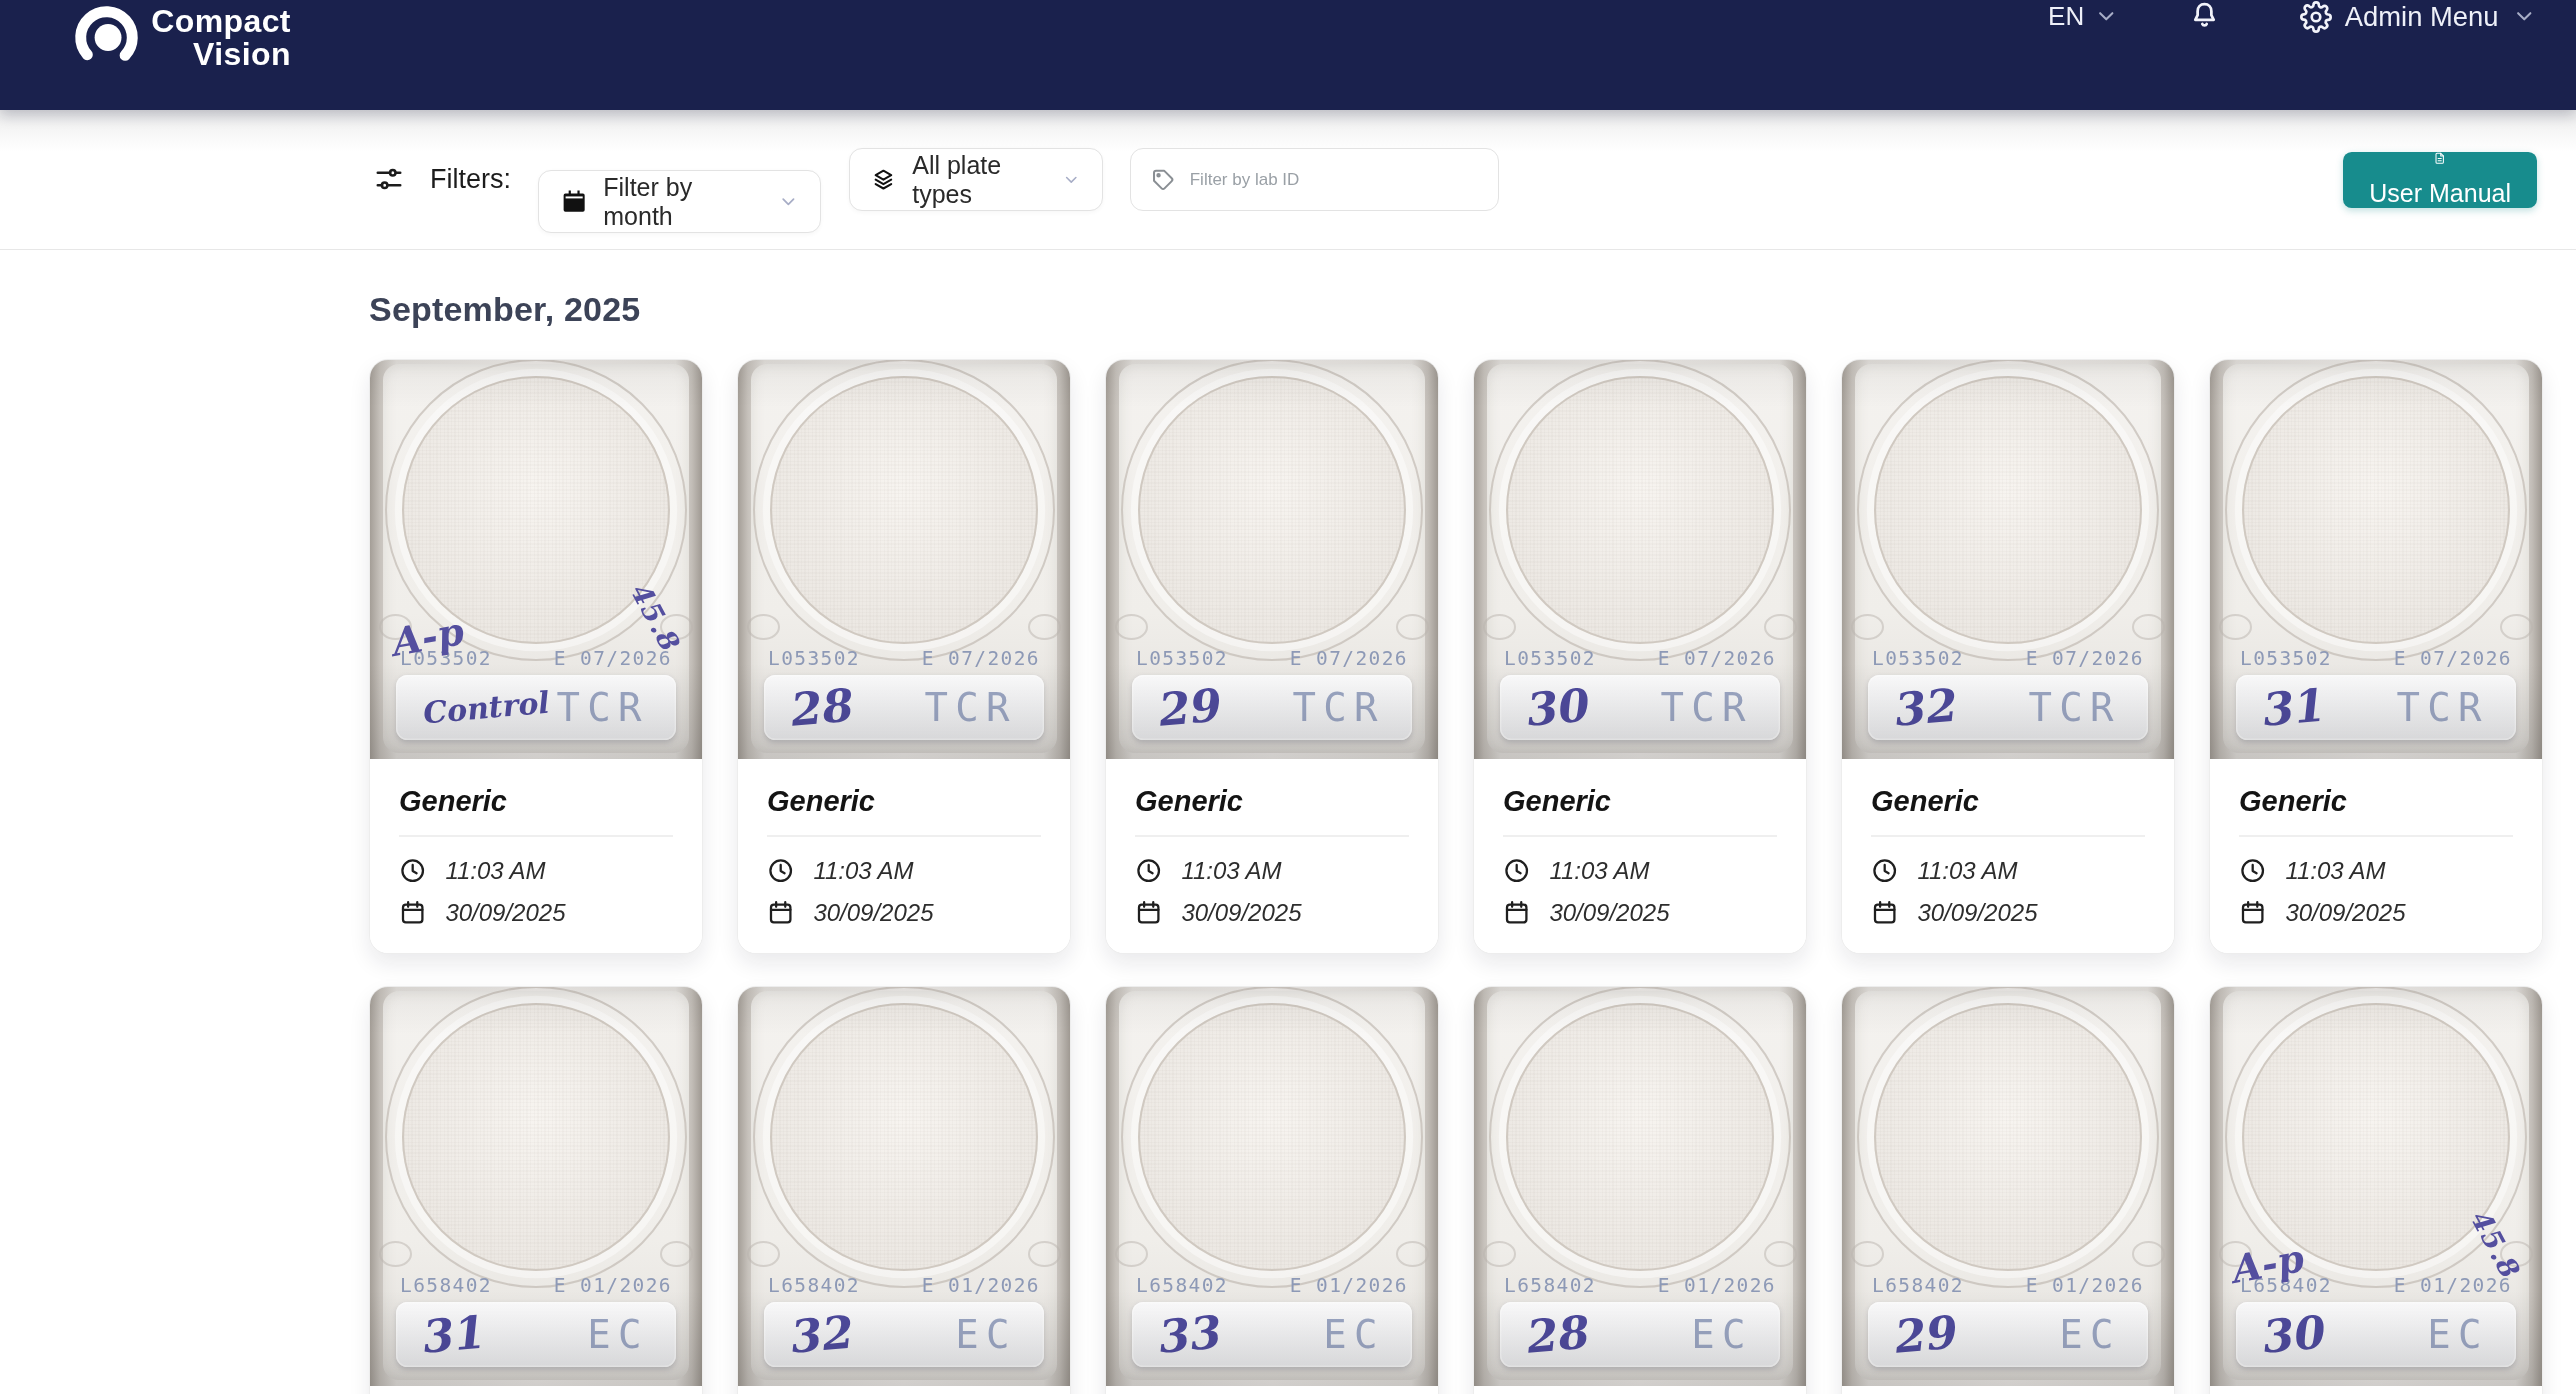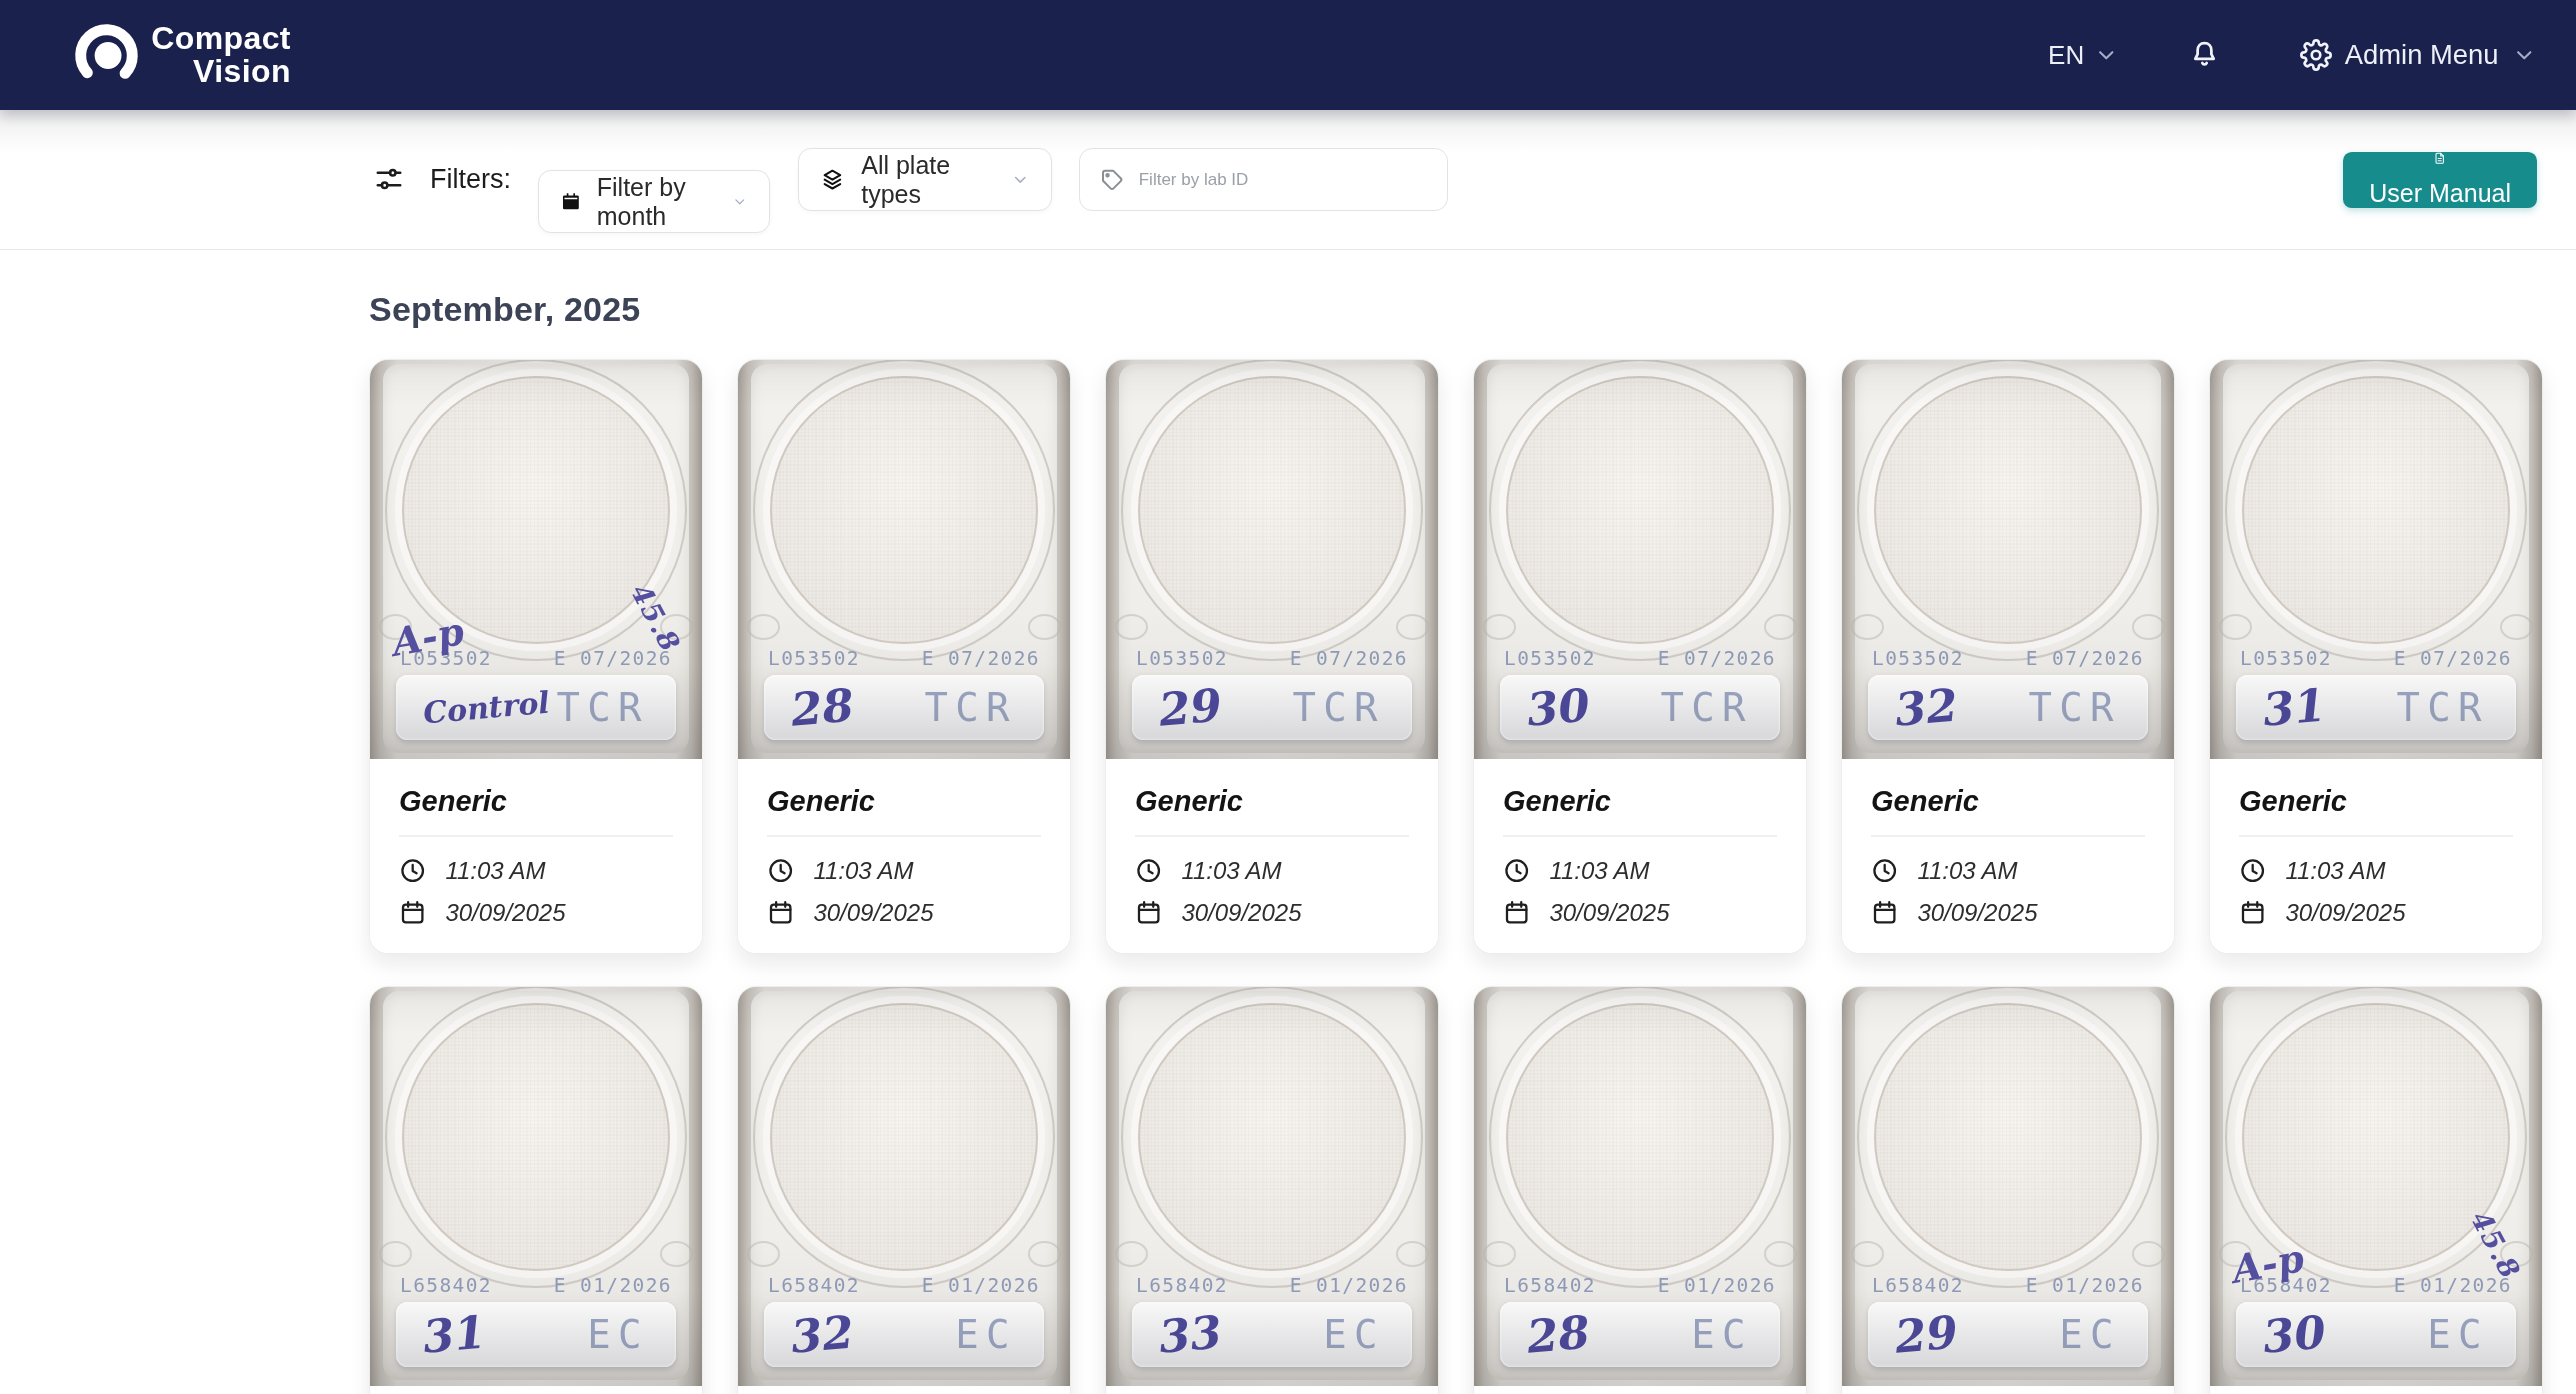--- a/index.html
+++ b/index.html
@@ -1,20 +1,20 @@
 <!DOCTYPE html>
 <html style="--navy: #1a214d; --teal: #178c8d;font-size:11.5px"><head>
 <meta charset="utf-8">
 <style>
   * { margin:0; padding:0; box-sizing:border-box; }
   html,body { width:2576px; height:1394px; overflow:hidden; background:#fff;
               font-family:"Liberation Sans", sans-serif; }
 
   
-  .header { height:110px; background:var(--navy,#1a214d); display:flex; align-items:center;
+  .header { height:110px; background:var(--navy,#1a214d); display:flex; align-items:flex-start;
             padding:0 40px 0 69px; position:relative; box-shadow:0 5.8px 13px rgba(15,20,50,.22); }
   .logo { display:flex; align-items:center; gap:7.2px; }
   .logo-mark { width:75px; height:75px; }
   .brand { color:#fff; font-weight:700; font-size:32px; line-height:1.02; letter-spacing:0.4px; }
   .brand .l2 { text-align:right; }
   .header-right { margin-left:auto; display:flex; align-items:center; color:#eef0f8; }
   .lang { display:flex; align-items:center; gap:10px; font-size:26px; margin-right:69px; cursor:pointer; }
   .chev { width:24.5px; height:24.5px; stroke:#a7adc6; }
   .bell { width:33px; height:33px; stroke:#f2f3fa; margin-right:79px; cursor:pointer; }
   .admin { display:flex; align-items:center; gap:13px; font-size:27.4px; cursor:pointer; }
@@ -24,21 +24,21 @@
   .filterbar { height:140px; display:flex; align-items:center; gap:27.4px;
                padding-left:374px; padding-right:39px;
                background:linear-gradient(180deg,#ededed 0%,#ffffff 30%);
                border-bottom:1.4px solid #e7e7e7; }
   .filters-label { display:flex; align-items:flex-start; gap:26px; font-size:27px; color:#1c1c1c; }
   .sliders { width:30px; height:30px; stroke:#1c1c1c; }
   .dd { display:flex; align-items:center; gap:16px; height:63px; border:1.4px solid #e3e3e3;
         border-radius:13px; padding:0 21.6px; background:#fff; font-size:25px; color:#2a2a2a;
         cursor:pointer; box-shadow:0 1.4px 4.3px rgba(0,0,0,.03); }
   .dd .chev { width:21.6px; height:21.6px; margin-left:auto; }
-  .dd-month { width:232px;margin-top:44px; }
+  .dd-month { width:283px;margin-top:44px; }
   .dd-type  { width:254px; }
   .cal-filled { width:27.4px; height:27.4px; fill:#111; }
   .layers { width:29px; height:29px; stroke:#111; }
   .lab-input { display:flex; align-items:center; gap:14.4px; width:369px; height:63px;
                border:1.4px solid #e3e3e3; border-radius:13px; padding:0 20px; background:#fff; }
   .tag { width:27.4px; height:27.4px; stroke:#8a8f94; }
   .lab-input input { border:none; outline:none; font-size:17px; color:#333; width:100%;
                      font-family:"Liberation Sans", sans-serif; }
   .lab-input input::placeholder { color:#9aa0a6; }
   .btn-manual { margin-left:auto; display:flex; align-items:center; gap:14.4px; height:56px;

